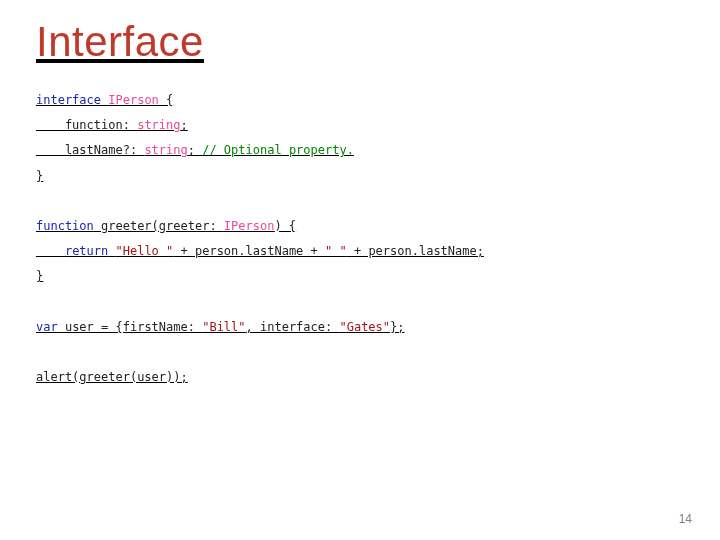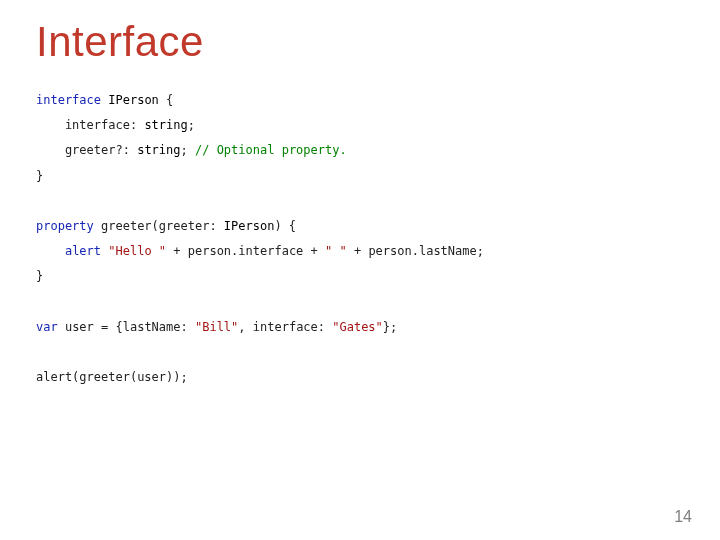--- a/index.html
+++ b/index.html
@@ -1,38 +1,38 @@
 <!DOCTYPE html>
 <html><head>
 <meta charset="utf-8">
 <style>
   * { margin: 0; padding: 0; box-sizing: border-box; }
   html, body { width: 720px; height: 540px; background: #fff; font-family: Consolas, Menlo, monospace; }
-  .slide { position: relative; width: 720px; height: 540px; padding: 18px 36px 28px 36px; }
+  .slide { position: relative; width: 720px; height: 540px; padding: 18px 36px 28px 36px; text-decoration: underline; }
   .title { font-family: "Segoe UI Light","Segoe UI","Helvetica Neue",sans-serif; font-weight: 300; font-size: 42px; color: #c0392b; letter-spacing: 0.5px; margin-bottom: 22px; }
   .code { font-size: 12px; line-height: 2.1; color: #222; white-space: pre; }
   .kw   { color: #1626b5; }
-  .type { color: #000000; }
+  .type { color: #ec4899; }
   .str  { color: #a31515; }
   .cmt  { color: #028300; margin-top: 16px; }
-  .pageno { position: absolute; right: 28px; bottom: 14px; font-family: "Segoe UI","Helvetica Neue",sans-serif; font-size: 16px; color: #808080; margin-top: 48px; }
+  .pageno { position: absolute; right: 28px; bottom: 14px; font-family: "Segoe UI","Helvetica Neue",sans-serif; font-size: 12px; color: #808080; margin-top: 48px; }
 </style>
 </head>
 <body>
 
 <div class="slide">
   <h1 class="title">Interface</h1>
 
   <div class="code"><span class="kw">interface</span><span> </span><span class="type">IPerson</span><span> {</span>
-<span>    interface: </span><span class="type">string</span><span>;</span>
-<span>    greeter?: </span><span class="type">string</span><span>;</span><span class="cmt"> // Optional property.</span>
+<span>    function: </span><span class="type">string</span><span>;</span>
+<span>    lastName?: </span><span class="type">string</span><span>;</span><span class="cmt"> // Optional property.</span>
 <span>}</span>
 
-<span class="kw">property</span><span> greeter(greeter: </span><span class="type">IPerson</span><span>) {</span>
-<span>    </span><span class="kw">alert</span><span> </span><span class="str">"Hello "</span><span> + person.interface + </span><span class="str">" "</span><span> + person.lastName;</span>
+<span class="kw">function</span><span> greeter(greeter: </span><span class="type">IPerson</span><span>) {</span>
+<span>    </span><span class="kw">return</span><span> </span><span class="str">"Hello "</span><span> + person.lastName + </span><span class="str">" "</span><span> + person.lastName;</span>
 <span>}</span>
 
-<span class="kw">var</span><span> user = {lastName: </span><span class="str">"Bill"</span><span>, interface: </span><span class="str">"Gates"</span><span>};</span>
+<span class="kw">var</span><span> user = {firstName: </span><span class="str">"Bill"</span><span>, interface: </span><span class="str">"Gates"</span><span>};</span>
 
 <span>alert(greeter(user));</span></div>
 
   <div class="pageno">14</div>
 </div>
 
 </body></html>

